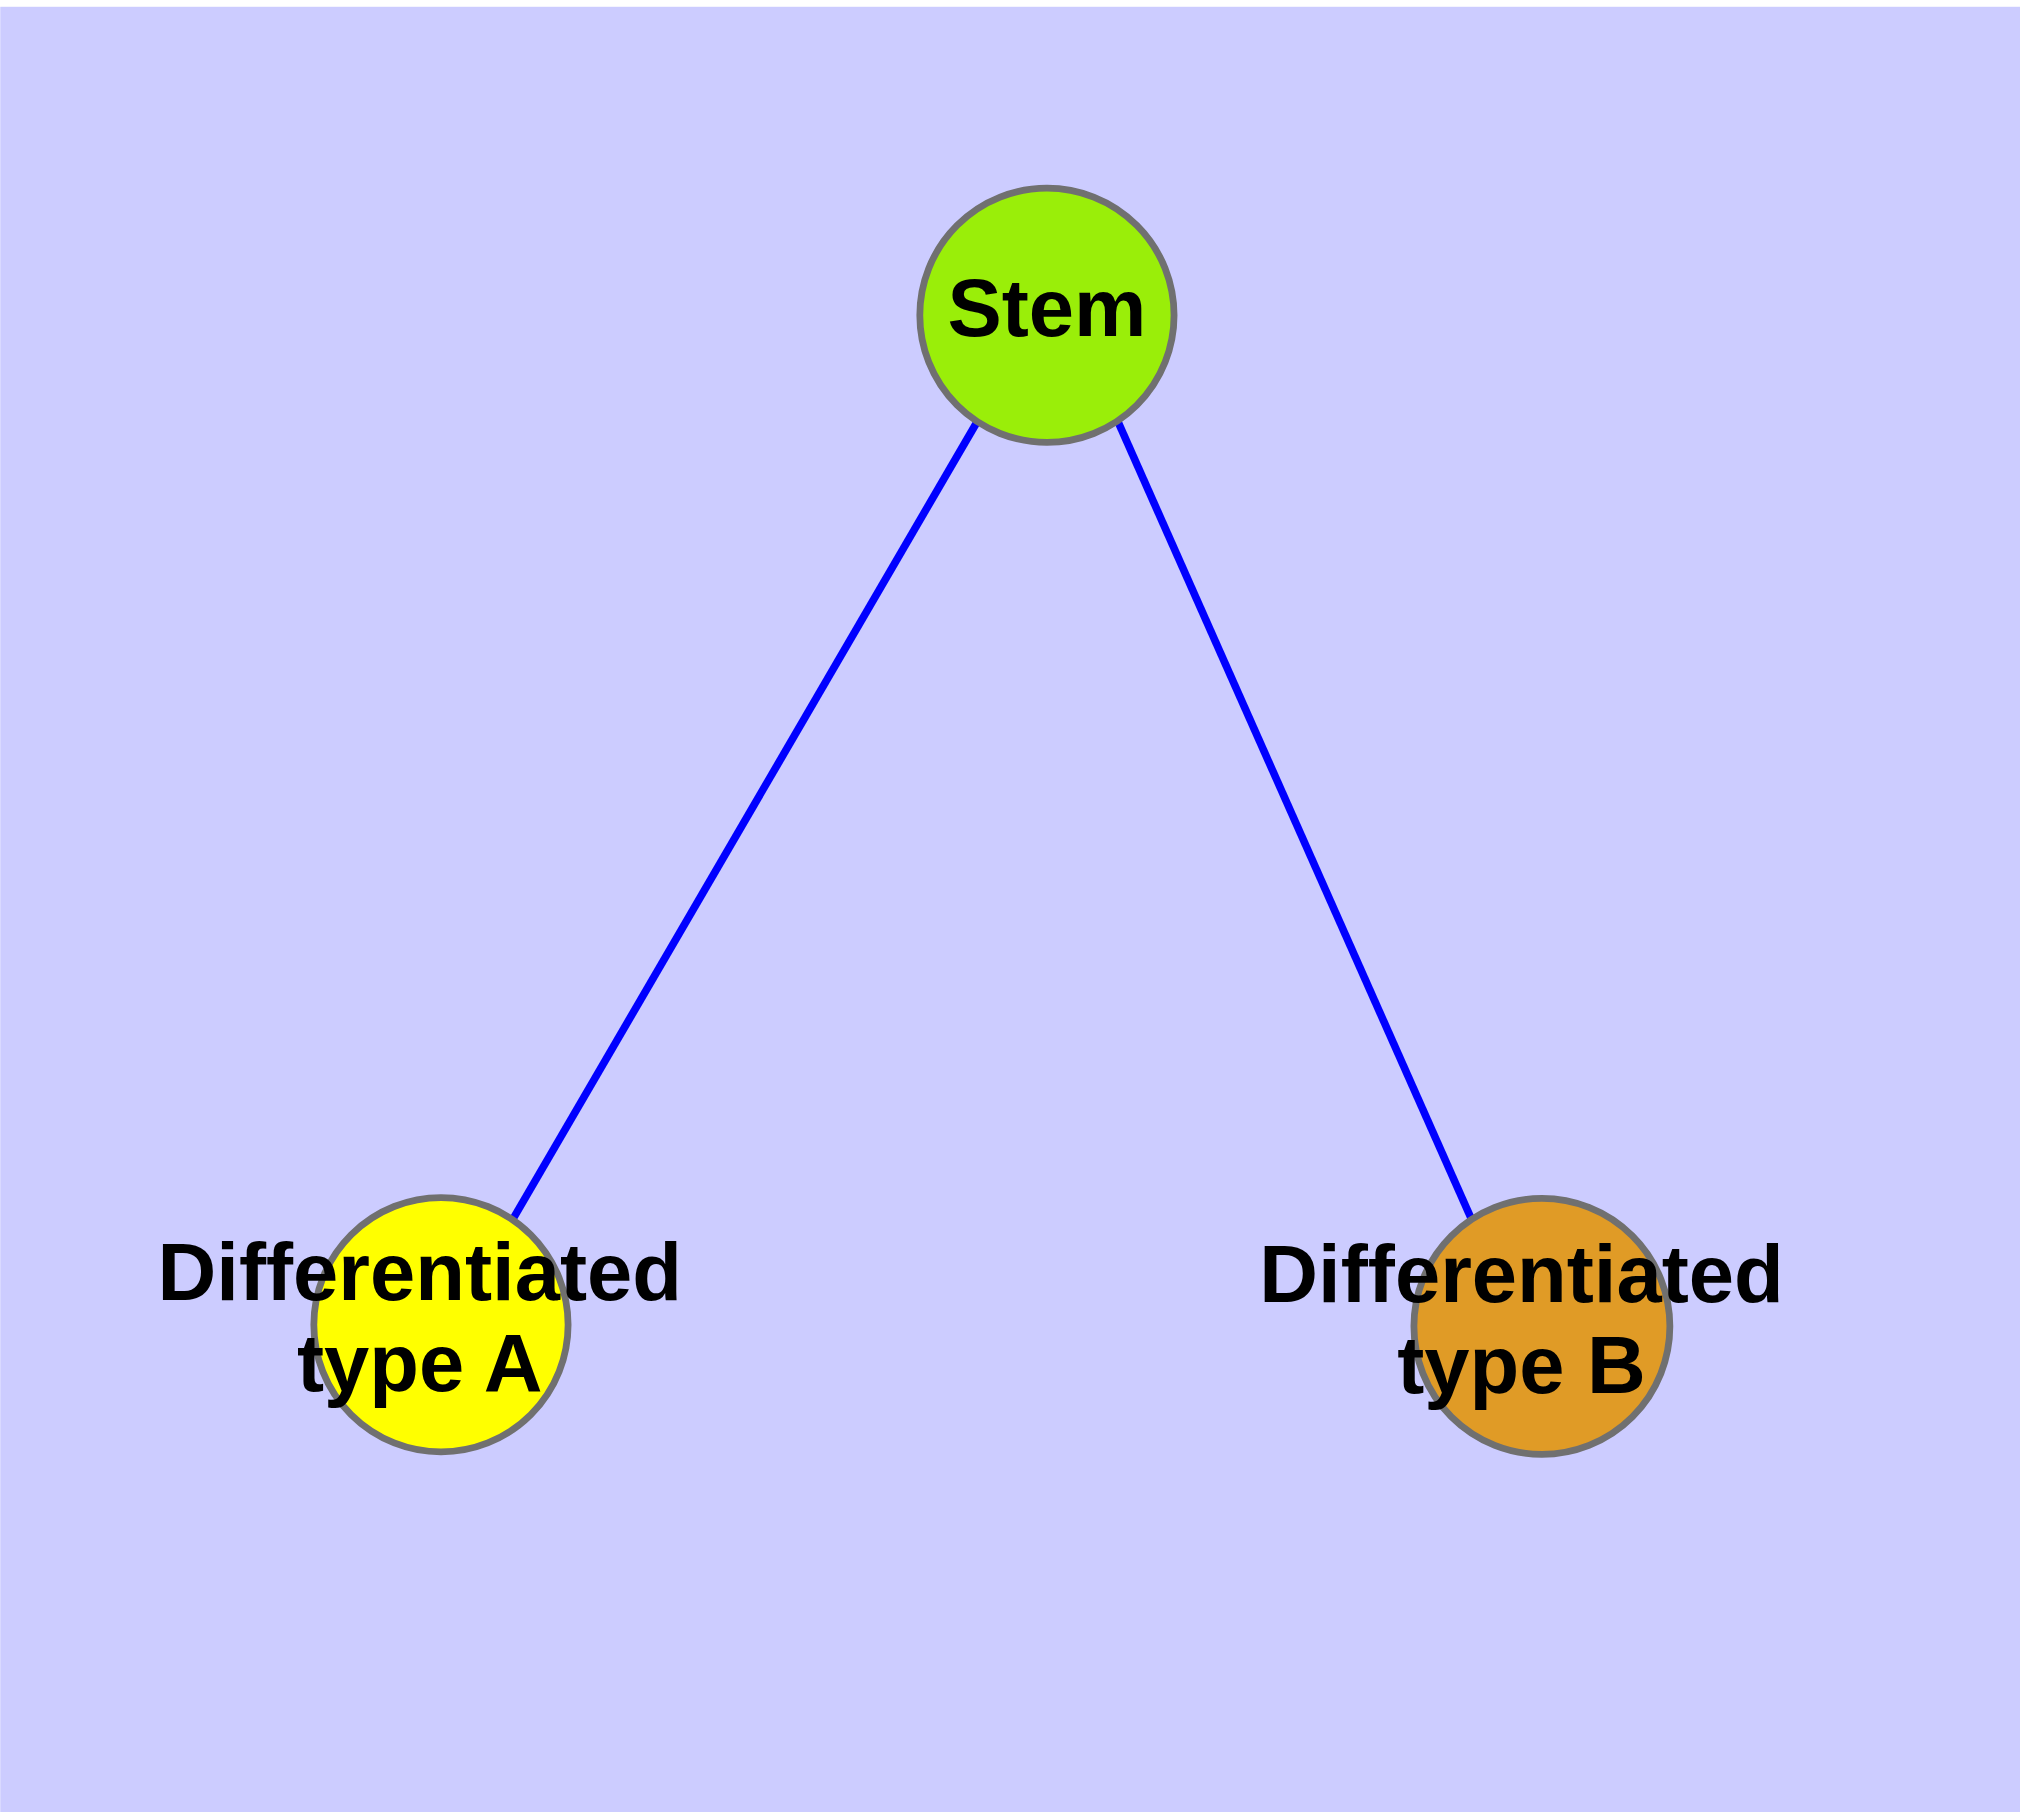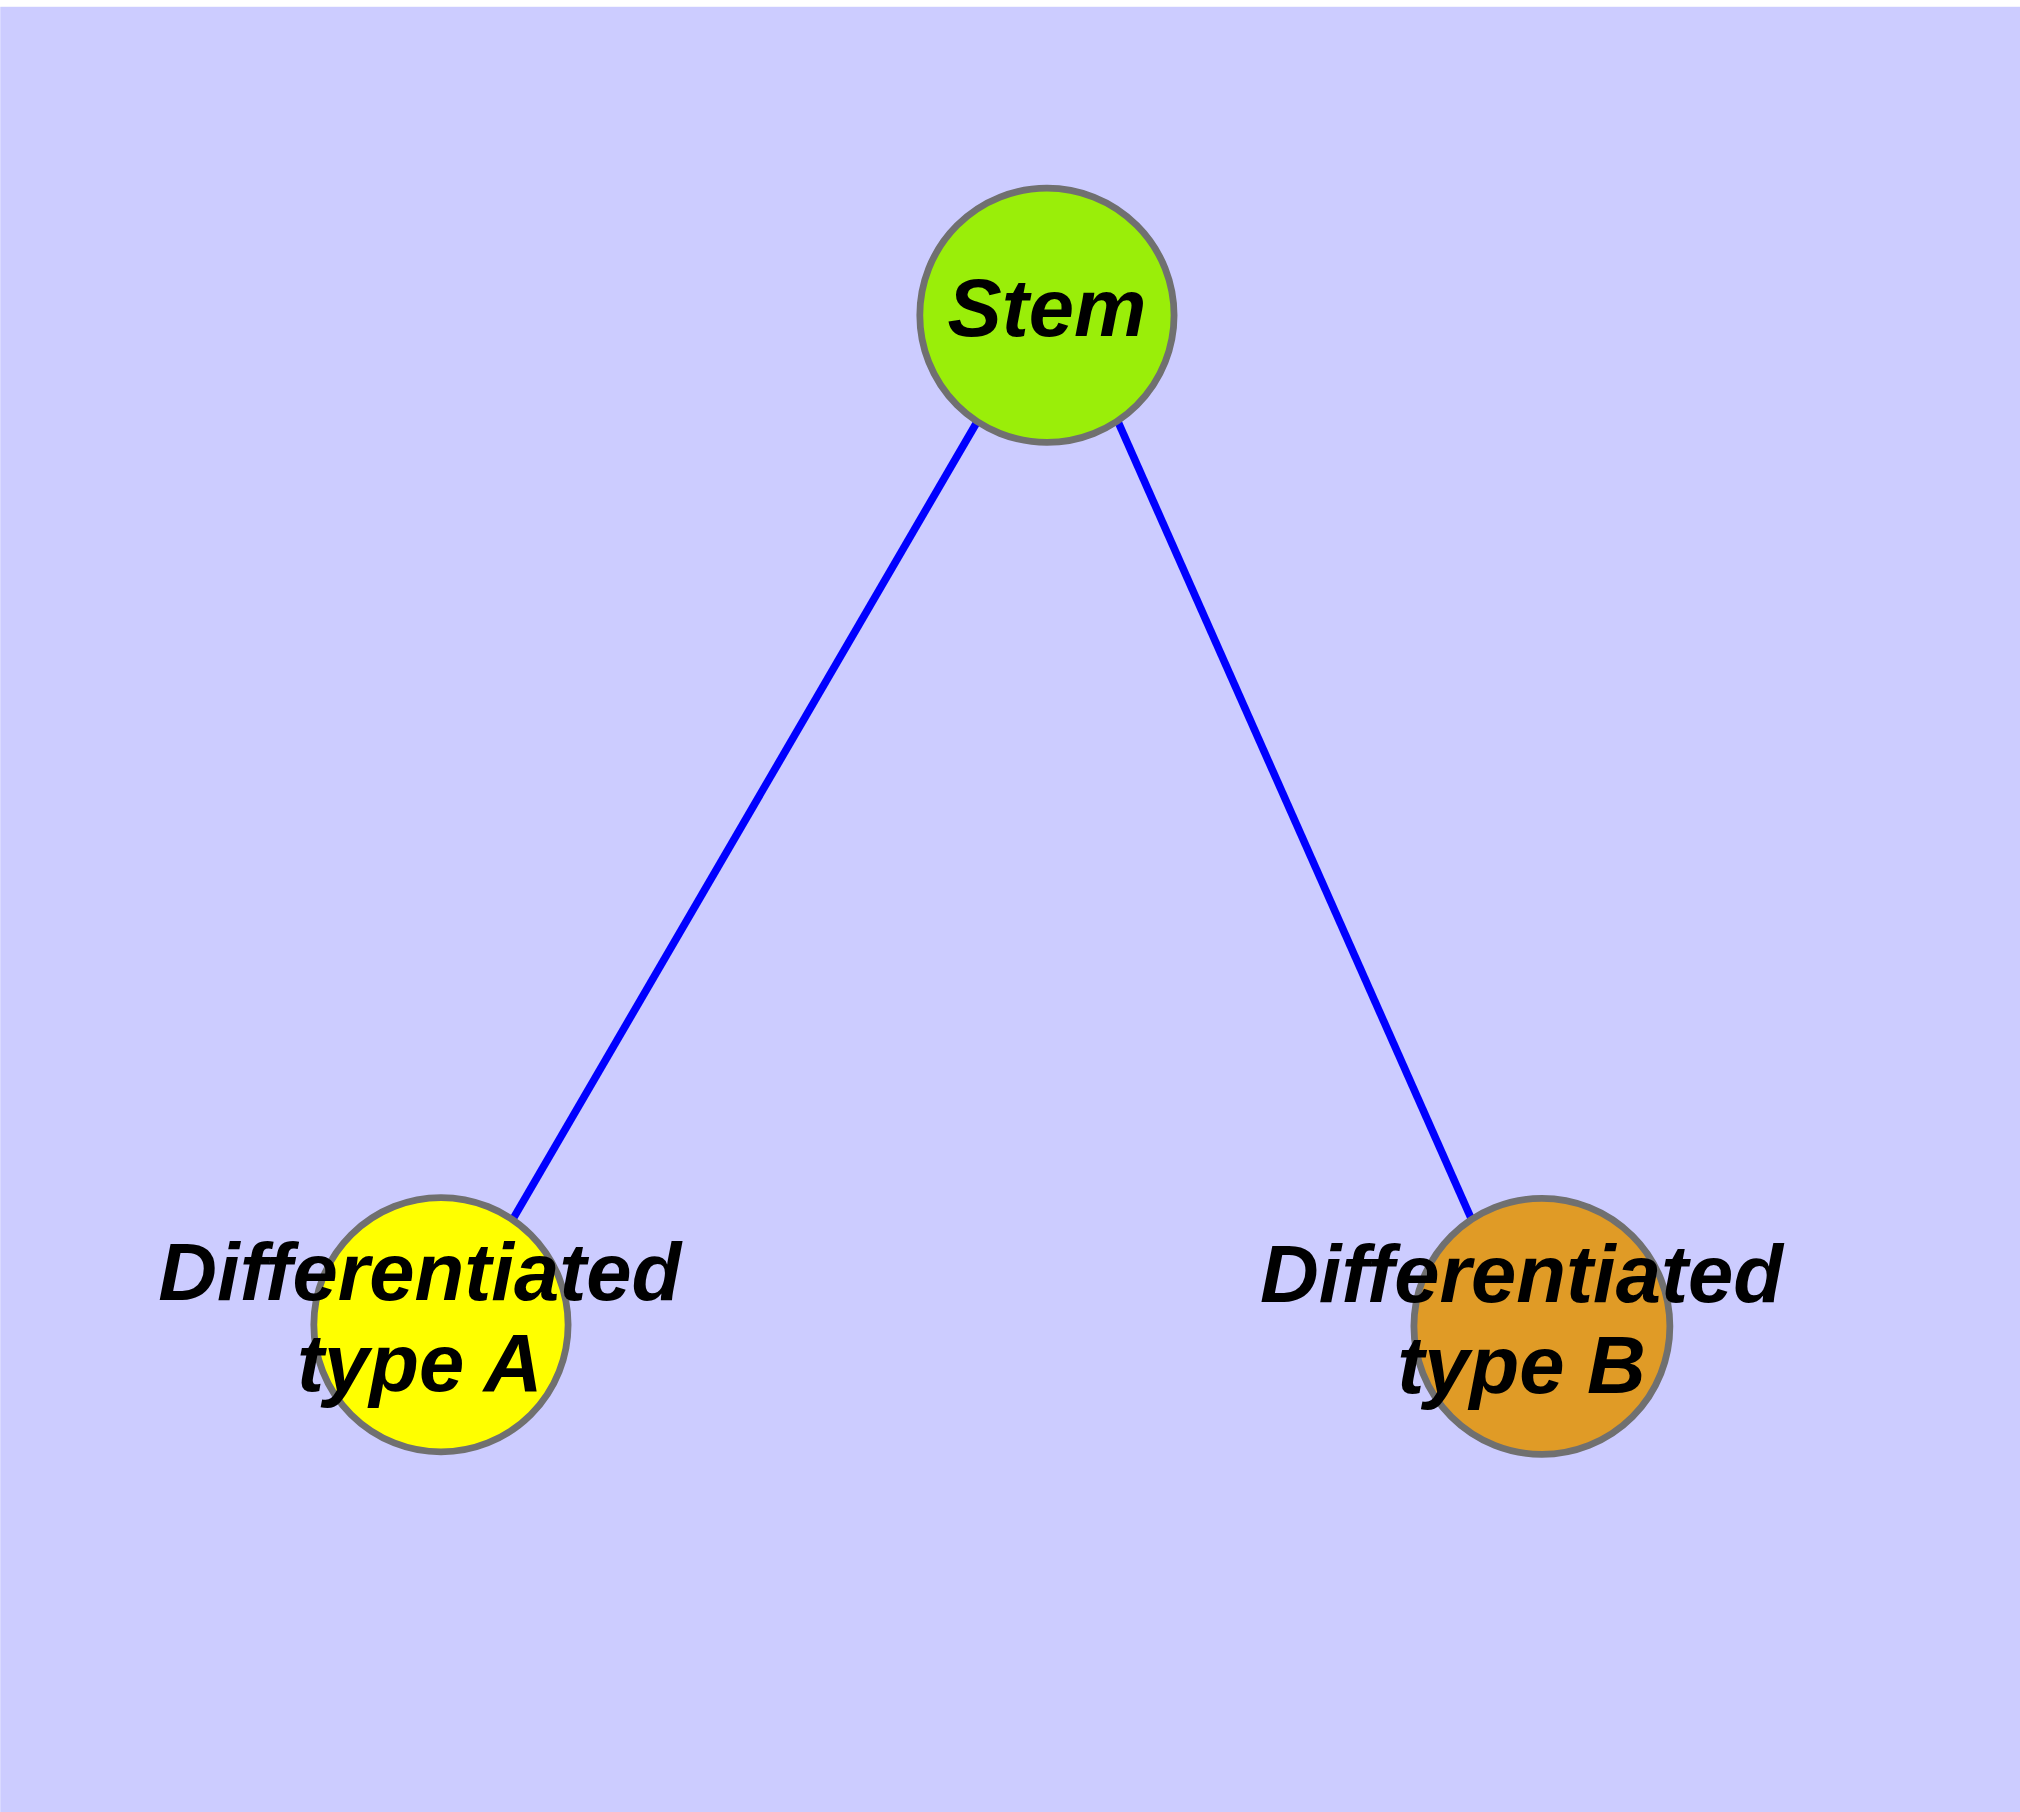--- a/index.html
+++ b/index.html
@@ -31,21 +31,21 @@
     font-weight: bold;
     fill: #000000;
     dominant-baseline: middle;
     text-anchor: middle;
     paint-order: normal;
   }
 </style>
 </head>
 <body style="background: rgb(255, 255, 255);">
 
-<div id="canvas" style="background: rgb(255, 255, 255); font-style: italic;">
+<div id="canvas" style="background: rgb(255, 255, 255);">
   <svg id="graph-svg" viewBox="0 0 2384 2138" xmlns="http://www.w3.org/2000/svg">
 
     <rect id="bg-rect" x="0" y="8" width="2384" height="2130" fill="#ccccff"></rect>
 
     <g id="edges-layer">
         <line x1="1153" y1="497" x2="604" y2="1440" stroke="#0000ff" stroke-width="9" stroke-linecap="butt"></line>
         <line x1="1319" y1="498" x2="1737" y2="1441" stroke="#0000ff" stroke-width="9" stroke-linecap="butt"></line>
       </g>
     <g id="nodes-layer">
         <circle cx="1235" cy="372" r="150" fill="#9aee09" stroke="#707070" stroke-width="8"></circle>

